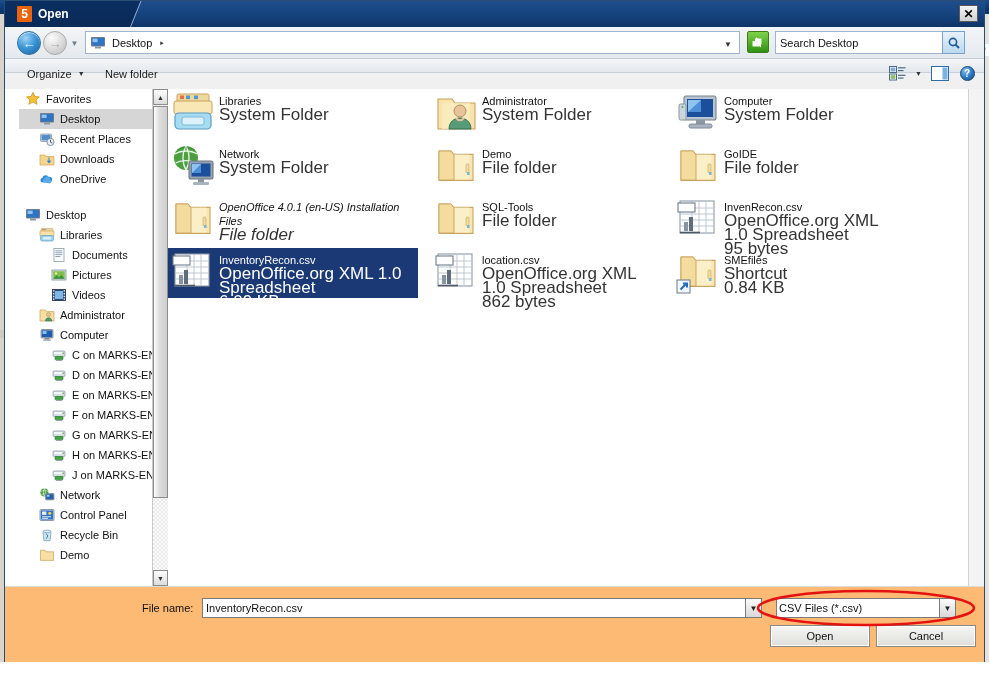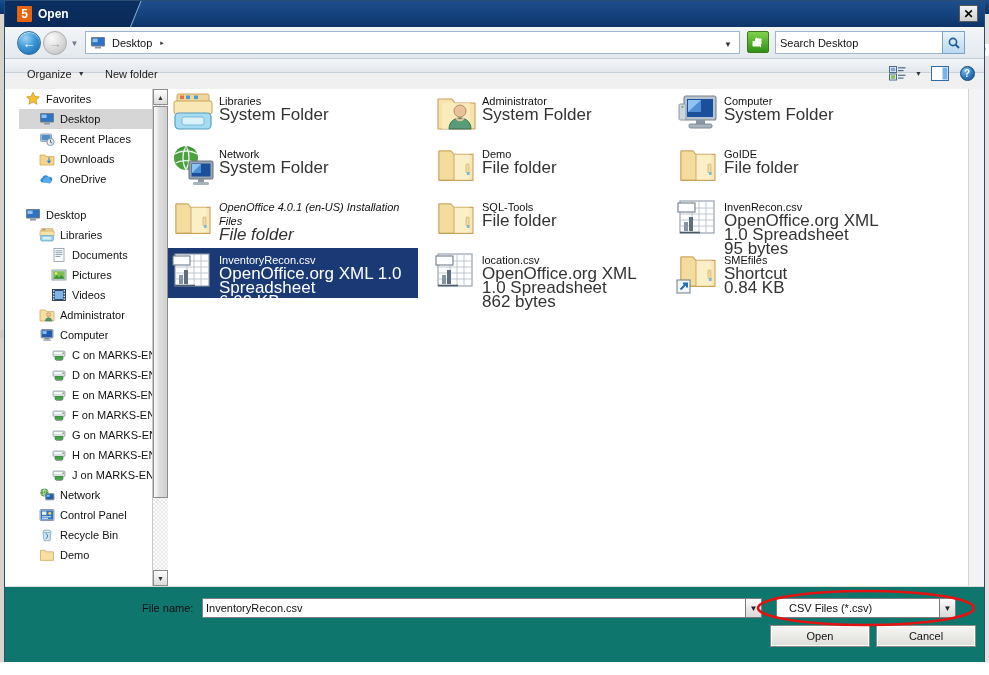--- a/index.html
+++ b/index.html
@@ -216,21 +216,21 @@
   .col1 { left:263px; width:230px; }
   .col2 { left:505px; width:230px; }
   .fpane-scroll {
     position:absolute; right:0; top:0; width:16px; height:497px; background:#f3f3f3;
     border-left:1px solid #d3d3d3;
   }
 
   
   .bottom {
     position:absolute; left:0; top:585px; width:979px; height:76px;
-    background:#0f766e; border-top:1px solid #dcdcd6;
+    background:#fdba74; border-top:1px solid #dcdcd6;
   }
   .fn-label {
     position:absolute; left:137px; top:15px; font-size:11px; color:#111;
   }
   .fn-input {
     position:absolute; left:197px; top:11px; width:560px; height:20px;
     background:#fff; border:1px solid #7b7b7b; display:flex; align-items:center;
   }
   .fn-input input {
     border:none; outline:none; width:535px; height:16px; margin-left:3px;
@@ -239,21 +239,21 @@
   .fn-dd {
     position:absolute; right:-1px; top:-1px; width:17px; height:20px;
     background: linear-gradient(to bottom,#fbfbfb,#d9d9d9);
     border:1px solid #7b7b7b; display:flex; align-items:center; justify-content:center;
     font-size:8px; color:#222; cursor:pointer;
   }
   .ft-select {
     position:absolute; left:771px; top:11px; width:180px; height:20px;
     background:#fff; border:1px solid #7b7b7b; display:flex; align-items:center;
   }
-  .ft-select .val { margin-left:12px; font-size:11px; color:#111; white-space:nowrap;text-align:center; }
+  .ft-select .val { margin-left:2px; font-size:11px; color:#111; white-space:nowrap;text-align:center; }
   .ft-dd {
     position:absolute; right:-1px; top:-1px; width:17px; height:20px;
     background: linear-gradient(to bottom,#fbfbfb,#d9d9d9);
     border:1px solid #7b7b7b; display:flex; align-items:center; justify-content:center;
     font-size:8px; color:#222; cursor:pointer;
   }
   .btn {
     position:absolute; top:38px; width:100px; height:22px;
     background: linear-gradient(to bottom,#f6f6f4,#dededa);
     border:1px solid #8a8a86; box-shadow: inset 0 0 0 1px #fdfdfc;

